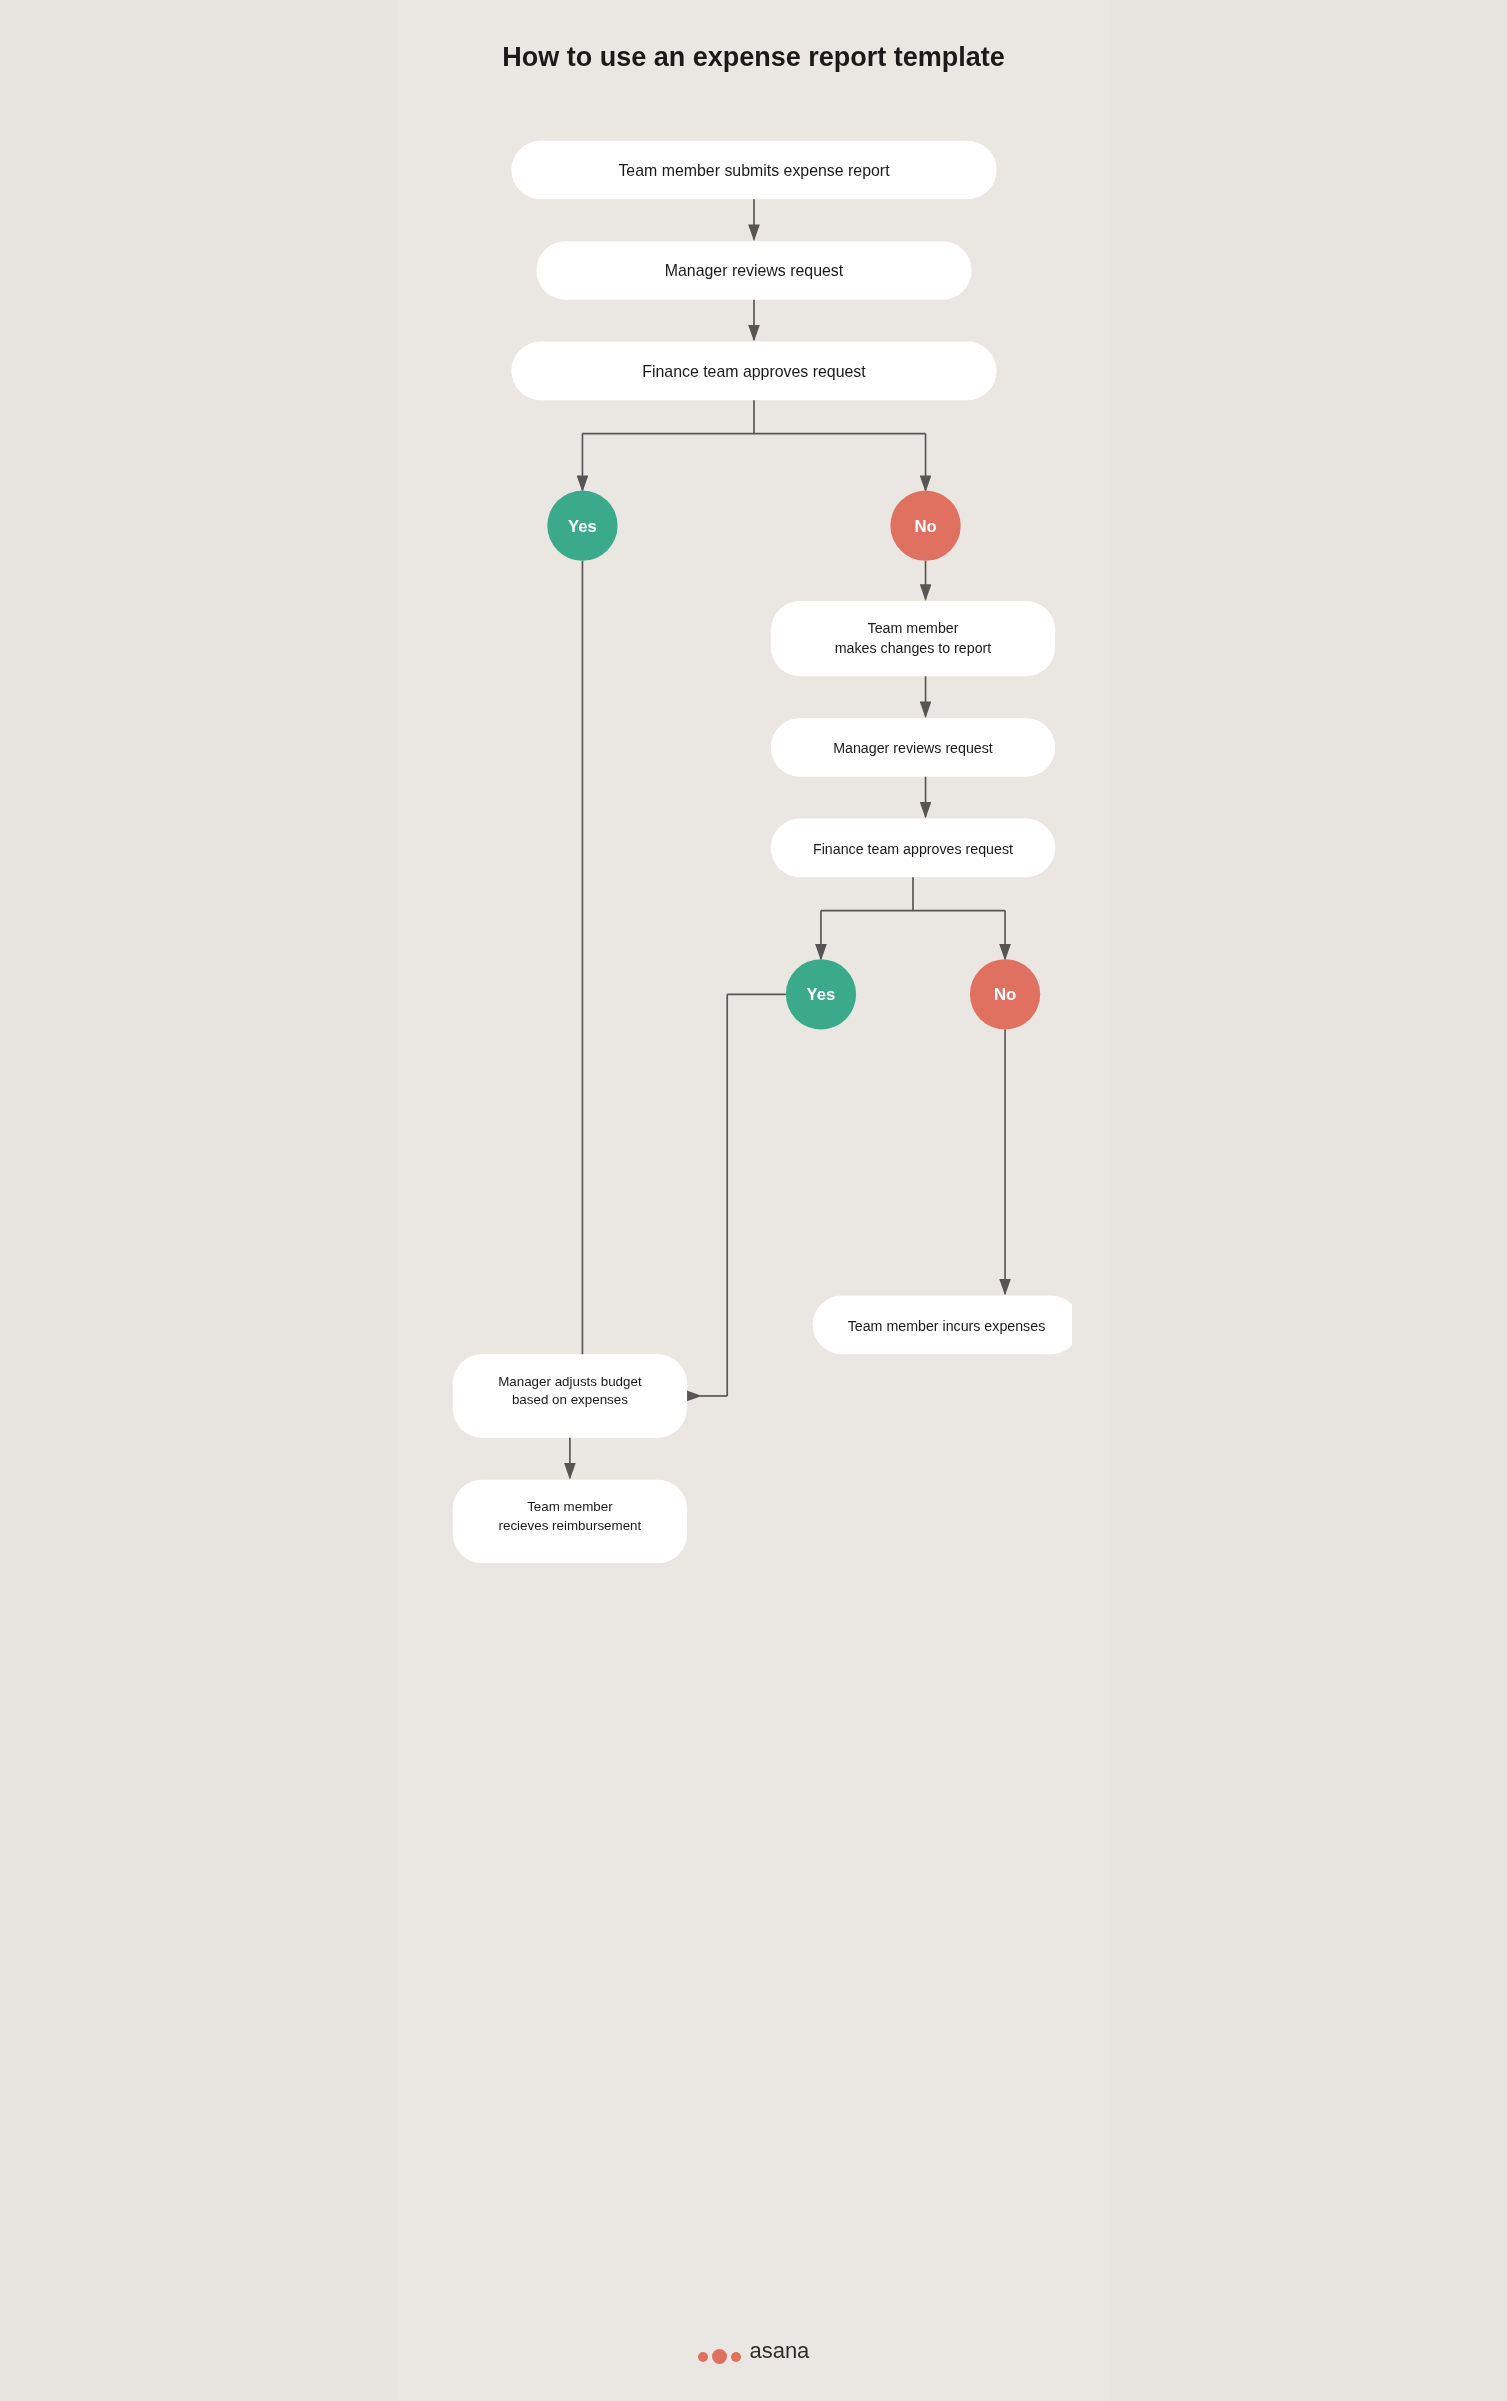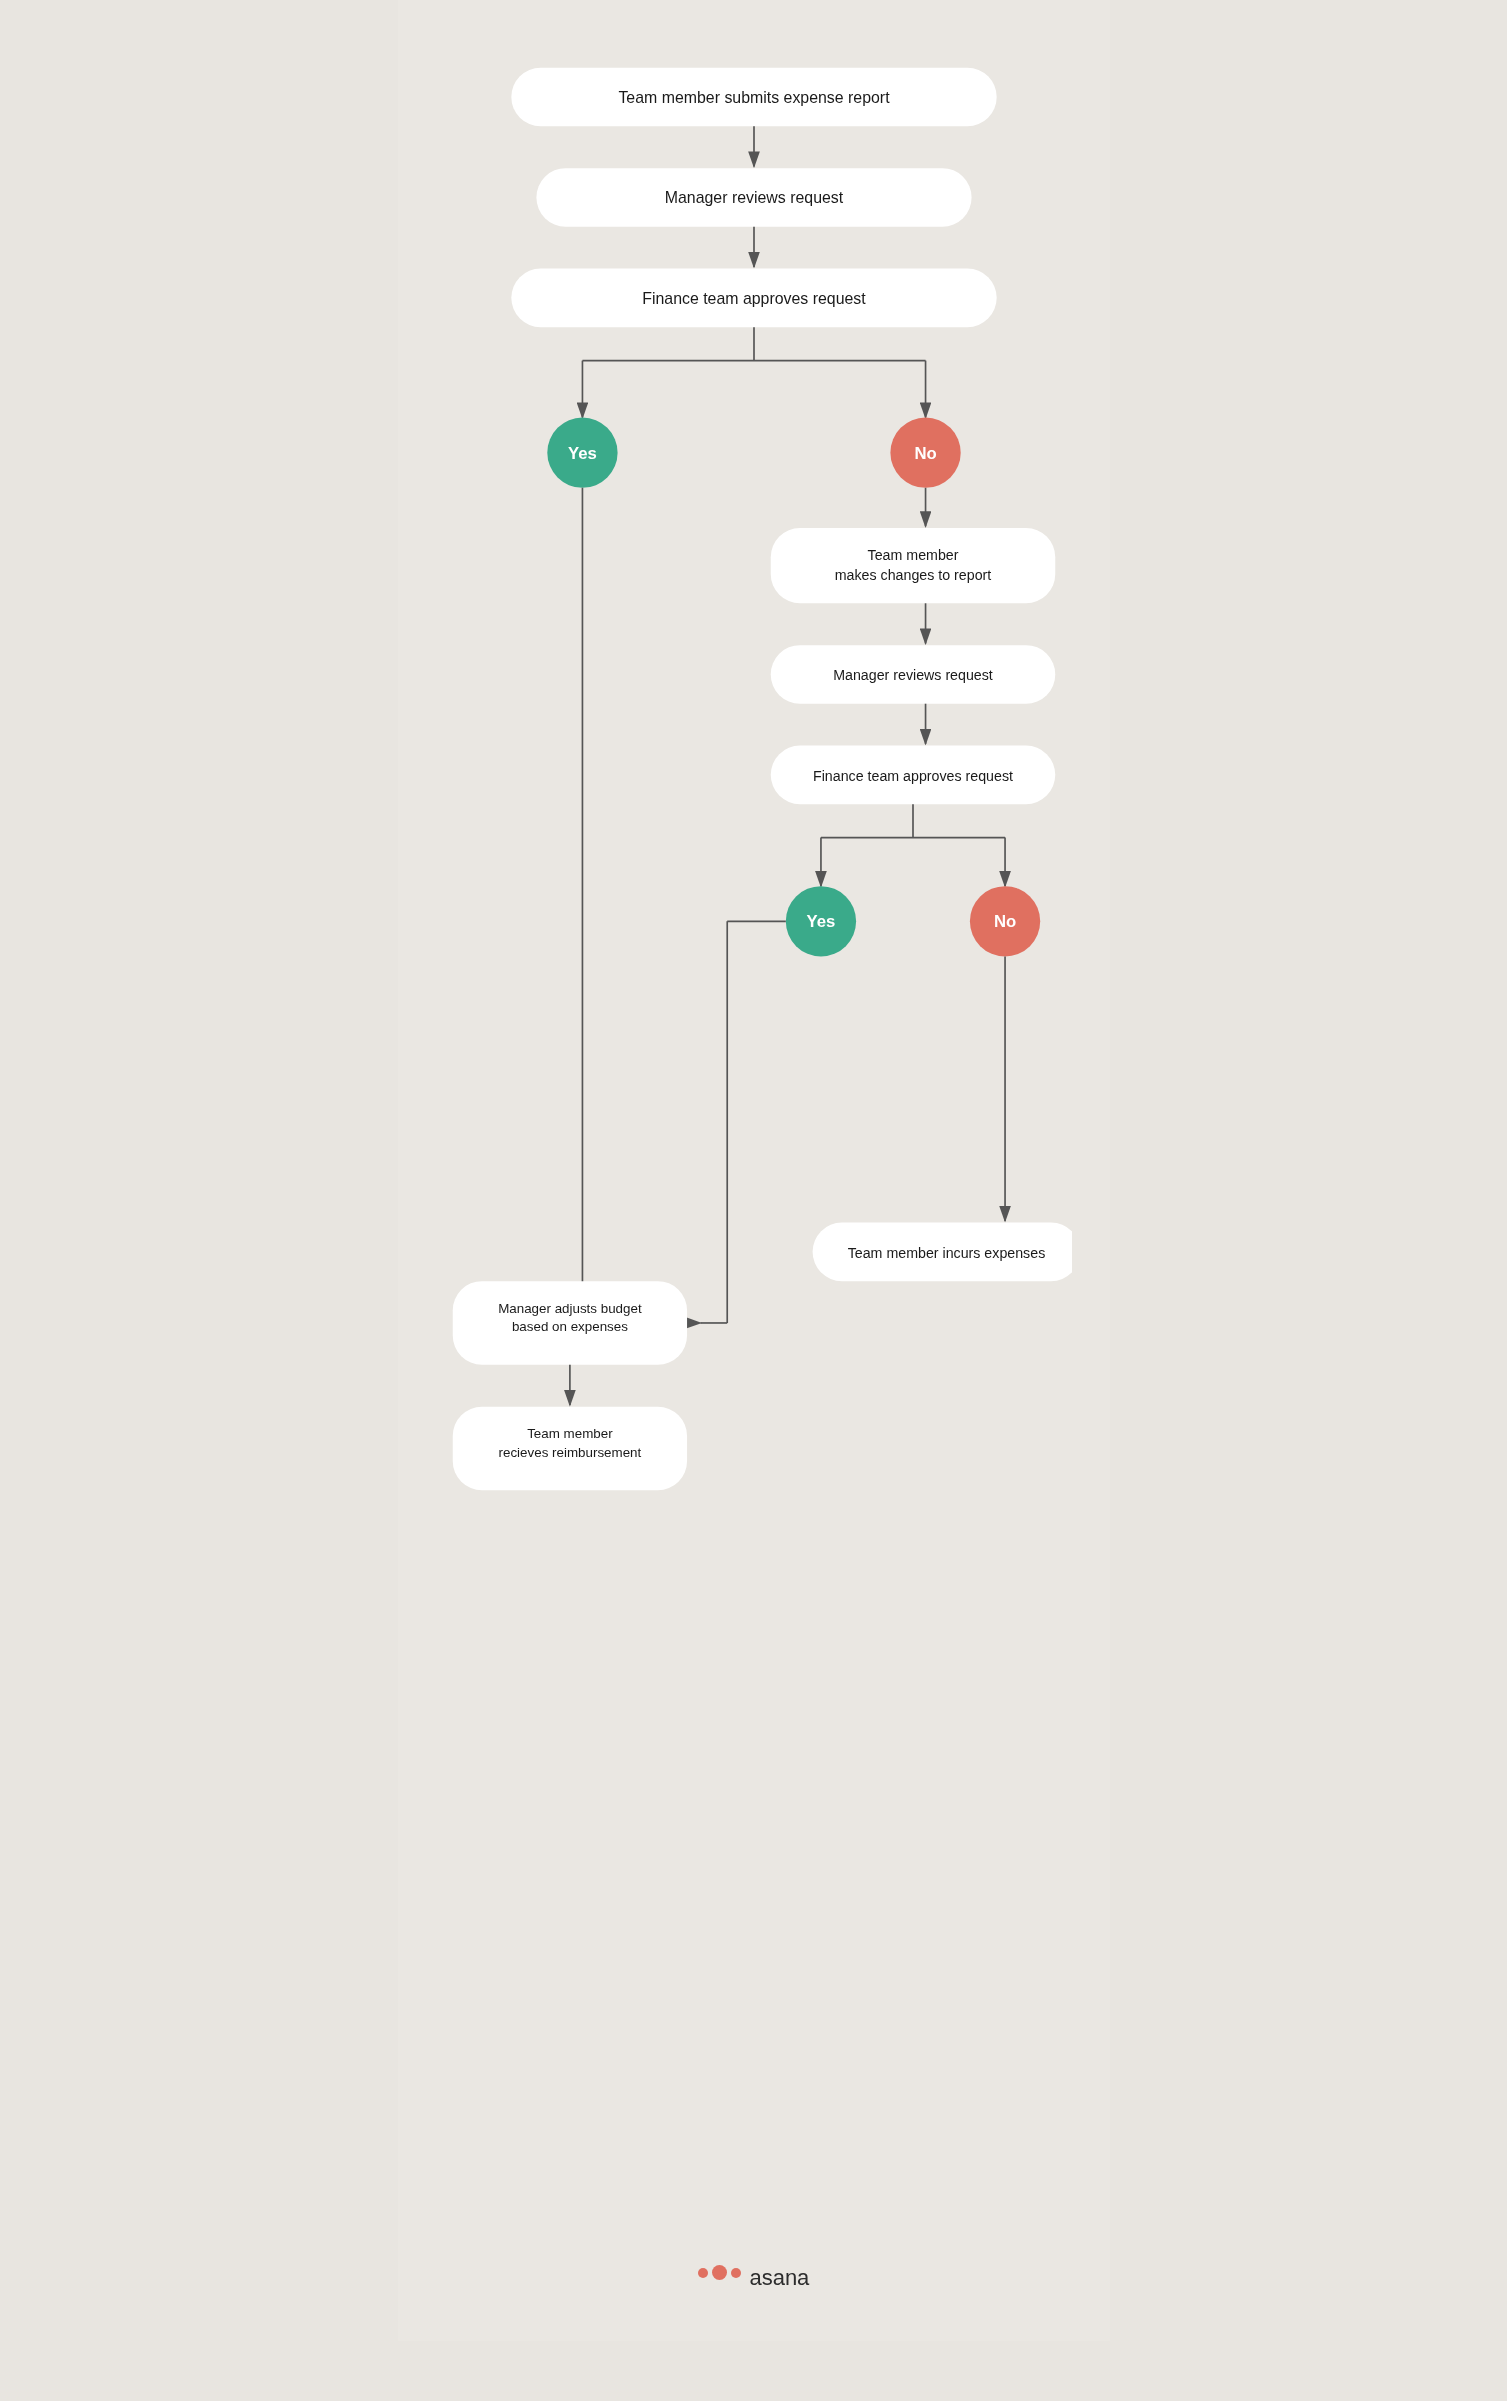--- a/index.html
+++ b/index.html
@@ -22,21 +22,21 @@
       font-size: 27px;
       font-weight: 800;
       color: #1a1a1a;
       margin-bottom: 42px;
       font-family: 'Arial Black', sans-serif;
     }
 
     
     .asana-logo {
       display: flex;
-      align-items: flex-start;
+      align-items: flex-end;
       justify-content: center;
       gap: 8.4px;
       margin-top: 42px;
     }
     .asana-dots {
       display: flex;
       gap: 4.2px;
       align-items: flex-end;
     }
     .dot-large {
@@ -71,20 +71,21 @@
       position: relative;
       width: 636px;
       margin: 0 auto;
       text-decoration: underline;
     }
   </style>
 </head>
 <body>
 
 <div class="page">
+  <h1 class="title">How to use an expense report template</h1>
 
   <div class="diagram-container">
     <svg width="636" height="2177" viewBox="0 0 760 2600">
 
       <defs>
         <marker id="arrowhead" markerWidth="10" markerHeight="7" refX="9" refY="3.5" orient="auto">
           <polygon points="0 0, 10 3.5, 0 7" fill="#555555"></polygon>
         </marker>
         <marker id="arrowhead-left" markerWidth="10" markerHeight="7" refX="1" refY="3.5" orient="auto">
           <polygon points="10 0, 0 3.5, 10 7" fill="#555555"></polygon>

